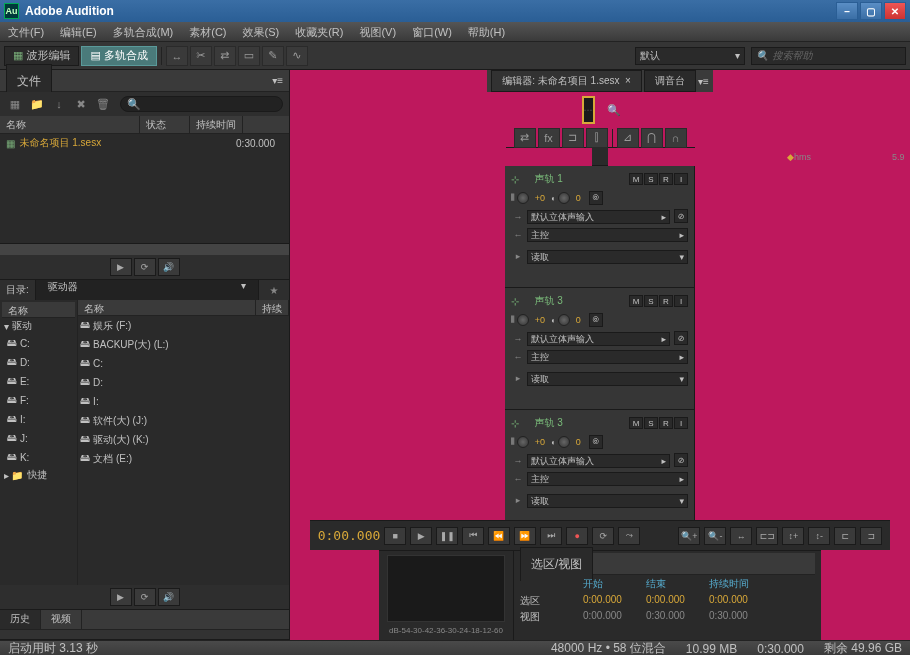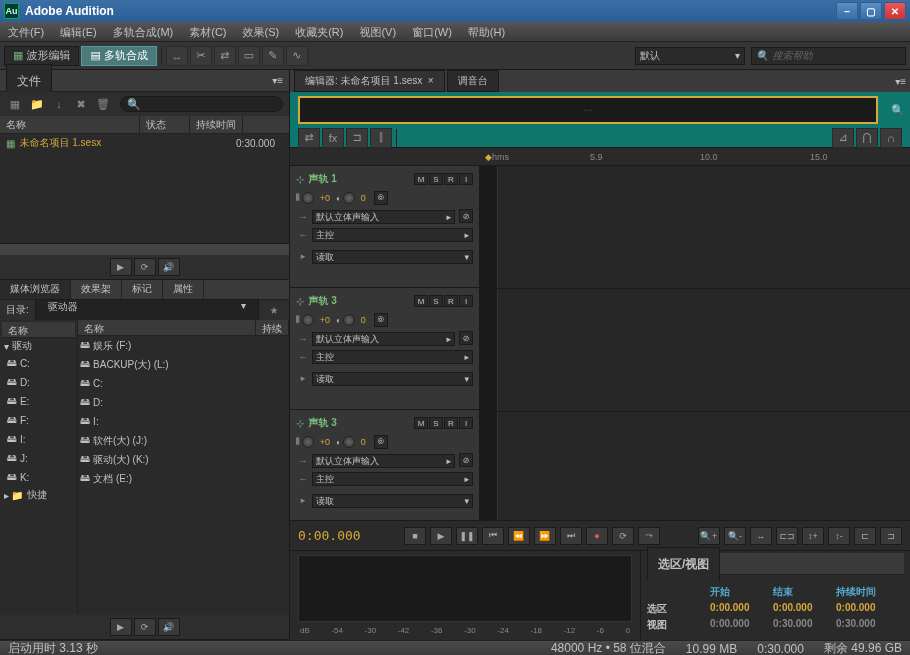--- a/index.html
+++ b/index.html
@@ -35,59 +35,59 @@
 .listrow .dur { margin-left: auto; margin-right: 8px; }
 .midtabs { height: 20px; background: #3a3a3a; display: flex; border-bottom: 1px solid #222; }
 .midtabs span { padding: 2px 10px; font-size: 10px; border-right: 1px solid #222; cursor: pointer; }
 .midtabs span.active { background: #2a2a2a; }
 .drivetree { display: flex; flex: 1; background: #2a2a2a; }
 .driveleft { width: 78px; border-right: 1px solid #222; padding: 2px; font-size: 10px; }
 .driveright { flex: 1; }
 .driveitem { display: flex; align-items: center; gap: 3px; padding: 1px 2px; font-size: 10px; }
 .catalogrow { height: 20px; background: #2e2e2e; display: flex; align-items: center; padding: 0 6px; gap: 6px; font-size: 10px; }
 .catsel { flex: 1; height: 22px; background: #222; border: 1px solid #1a1a1a; padding: 0 12px; display: flex; align-items: flex-start; justify-content: space-between; }
-.rightcol { flex: 1; display: flex; flex-direction: column; background: #0f766e; }
+.rightcol { flex: 1; display: flex; flex-direction: column; background: #be185d; align-items: center; }
 .edtabs { height: 22px; background: #3a3a3a; display: flex; align-items: center; padding: 0 4px; }
 .edtabs .tab { padding: 3px 10px; background: #2a2a2a; border: 1px solid #1a1a1a; font-size: 10px; cursor: pointer; margin-right: 2px; }
 .edtabs .tab.active { background: #323232; }
 .overview { height: 28px; margin: 4px 8px; background: #1a1a1a; border: 2px solid #d8a839; position: relative; display: flex; align-items: center; justify-content: center; color: #666; font-size: 9px; }
 .tracktoolbar { height: 20px; display: flex; align-items: center; padding: 0 8px; gap: 2px; border-bottom: 1px solid #1a1a1a; }
 .ruler { height: 18px; background: #2a2a2a; display: flex; align-items: center; padding: 0 8px; font-size: 9px; color: #888; position: relative; border-bottom: 1px solid #1a1a1a; }
 .ruler span { position: absolute; }
 .trackarea { flex: 1; display: flex; overflow: auto; position: relative; }
 .trackheads { width: 190px; background: #323232; border-right: 1px solid #1a1a1a; }
 .trackhead { height: 122px; border-bottom: 1px solid #1a1a1a; padding: 4px 6px; background: #363636; font-size: 10px; }
 .throw1 { display: flex; align-items: center; gap: 4px; height: 18px; }
-.throw1 .tn { color: #7abb7a; font-weight: bold; }
+.throw1 .tn { color: #7abb7a; font-weight: normal; margin-left: 11px; }
 .msrbtn { width: 14px; height: 12px; background: #2a2a2a; border: 1px solid #1a1a1a; font-size: 8px; display: flex; align-items: center; justify-content: center; cursor: pointer; margin-left: 1px; }
 .throw2 { display: flex; align-items: center; gap: 2px; margin-top: 2px; height: 16px; }
 .knob { width: 12px; height: 12px; border-radius: 50%; background: radial-gradient(#666,#333); border: 1px solid #222; }
 .tval { color: #d8a839; font-size: 9px; margin: 0 4px; }
 .thsel { height: 14px; background: #2a2a2a; border: 1px solid #1a1a1a; padding: 0 3px; display: flex; align-items: center; justify-content: space-between; font-size: 9px; margin-top: 2px; flex: 1; }
 .throwsel { display: flex; align-items: center; gap: 2px; margin-top: 2px; }
 .arrbtn { width: 14px; height: 14px; display: flex; align-items: center; justify-content: center; font-size: 9px; color: #888; }
 .playbtn-sm { width: 14px; height: 14px; background: #2a2a2a; border: 1px solid #1a1a1a; display: flex; align-items: center; justify-content: center; font-size: 8px; margin-left: 2px; }
 .trackcontent { flex: 1; background: #262626; position: relative; }
 .playhead { position: absolute; left: 0; top: 0; bottom: 0; width: 1px; background: #e55; }
 .meterstrip { position: absolute; left: 0; top: 0; width: 18px; height: 122px; background: #1a1a1a; border-right: 1px solid #333; }
 .meterstrip:nth-child(3) { top: 123px; }
 .meterstrip:nth-child(4) { top: 246px; }
 .transport { height: 30px; background: #2a2a2a; display: flex; align-items: center; padding: 0 8px; gap: 4px; border-top: 1px solid #1a1a1a; }
 .timecode { color: #d8a839; font-size: 13px; font-family: monospace; margin-right: auto; }
 .tpbtn { width: 22px; height: 18px; background: #3a3a3a; border: 1px solid #1a1a1a; display: flex; align-items: center; justify-content: center; cursor: pointer; font-size: 9px; color: #aaa; }
 .bottom { height: 90px; display: flex; border-top: 1px solid #1a1a1a; }
 .levelpanel { flex: 1; background: #2a2a2a; display: flex; flex-direction: column; }
 .levelmeter { flex: 1; background: #1a1a1a; margin: 4px 8px; border: 1px solid #333; }
 .levelscale { height: 14px; display: flex; justify-content: space-between; padding: 0 10px; font-size: 8px; color: #888; }
-.selpanel { width: 270px; background: #2a2a2a; border-left: 1px solid #1a1a1a; padding: 2px 6px; font-size: 10px; font-weight: bold; }
+.selpanel { width: 308px; background: #2a2a2a; border-left: 1px solid #1a1a1a; padding: 2px 6px; font-size: 10px; }
 .selrow { display: flex; gap: 8px; padding: 1px 0; }
 .selrow span { min-width: 55px; }
 .selrow .v { color: #d8a839; }
 .selrow .v.gray { color: #888; }
-.selhead { display: flex; gap: 8px; padding: 2px 0; color: #5ac; margin-top: 8px; }
+.selhead { display: flex; gap: 8px; padding: 2px 0; color: #5ac; }
 .selhead span { min-width: 55px; }
 .statusbar { height: 16px; background: linear-gradient(#4a4a4a,#3a3a3a); display: flex; align-items: center; padding: 0 8px; font-size: 12px; gap: 20px; border-top: 1px solid #222; }
 .statusbar span { white-space: nowrap; }
 .hscroll { height: 12px; background: #222; border-top: 1px solid #1a1a1a; position: relative; }
 .hscroll .thumb { position: absolute; left: 0; width: 100%; height: 100%; background: #444; }
 .playctrl { height: 24px; display: flex; align-items: center; justify-content: center; gap: 2px; background: #2e2e2e; }
 </style>
 </head>
 <body>
 
@@ -164,26 +164,20 @@
           <div class="thumb"></div>
         </div>
       <div class="playctrl">
         <div class="tpbtn">▶</div>
         <div class="tpbtn">⟳</div>
         <div class="tpbtn">🔊</div>
       </div>
     </div>
 
     <div class="panel" style="flex:1">
-      <div class="midtabs">
-        <span class="active">媒体浏览器</span>
-        <span>效果架</span>
-        <span>标记</span>
-        <span>属性</span>
-      </div>
       <div class="catalogrow">
         <span>目录:</span>
         <div class="catsel">
             <span>驱动器</span>
             <span>▾</span>
           </div>
         <div class="ficon">★</div>
       </div>
       <div class="drivetree">
         <div class="driveleft">
@@ -215,20 +209,26 @@
           <div class="driveitem">🖴 <span>文档 (E:)</span></div>
         </div>
       </div>
       <div class="playctrl">
         <div class="tpbtn">▶</div>
         <div class="tpbtn">⟳</div>
         <div class="tpbtn">🔊</div>
       </div>
     </div>
 
+    <div class="panel" style="height:30px">
+      <div class="midtabs">
+        <span class="active">历史</span>
+        <span>视频</span>
+      </div>
+    </div>
   </div>
 
   <div class="rightcol">
     <div class="edtabs">
       <div class="tab active"><span>编辑器: 未命名项目 1.sesx</span> &nbsp;×</div>
       <div class="tab">调音台</div>
       <div class="opts" style="margin-left:auto;font-size:10px">▾≡</div>
     </div>
     <div style="display:flex;align-items:center">
       <div class="overview" style="flex:1">

